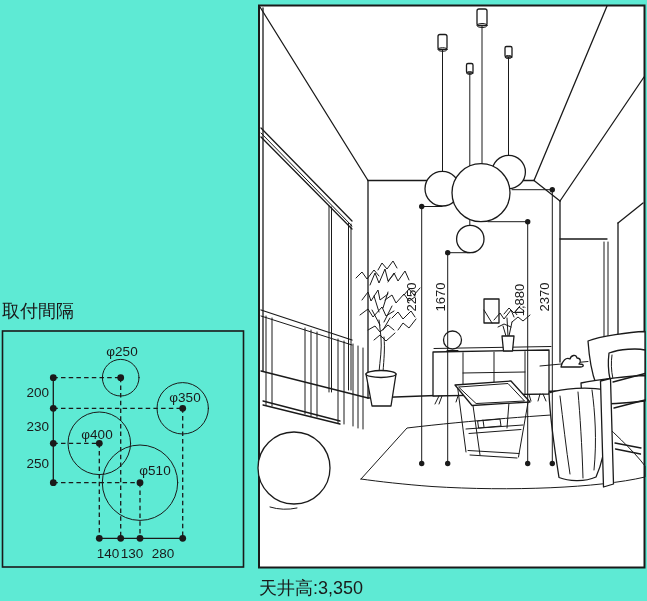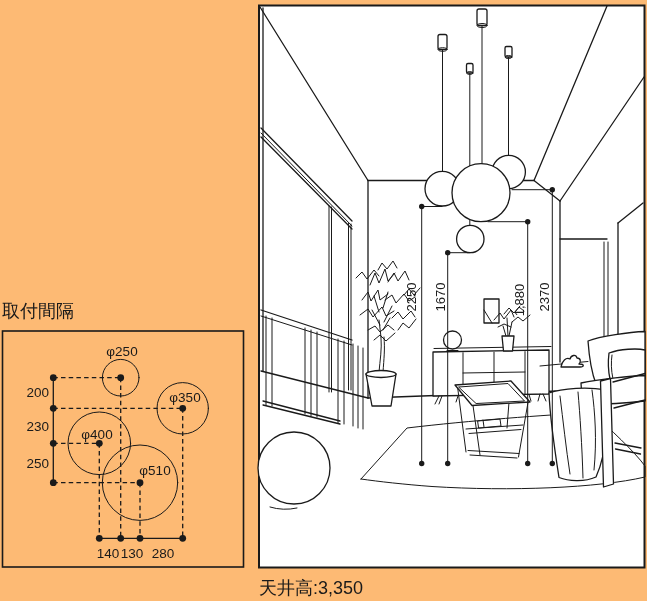--- a/index.html
+++ b/index.html
@@ -1,16 +1,16 @@
 <!DOCTYPE html>
 <html><head>
 <meta charset="utf-8">
 <style>
   html,body{margin:0;padding:0;background:#fff;}
-  .stage{position:relative;width:647px;height:601px;background:#fdba74;overflow:hidden;
+  .stage{position:relative;width:647px;height:601px;background:#5eead4;overflow:hidden;
          font-family:"Liberation Sans",sans-serif;}
   svg{display:block;}
   svg text{font-family:"Liberation Sans",sans-serif;fill:#1a1a1a;}
   .ln{stroke:#1a1a1a;fill:none;stroke-width:1.3;stroke-linecap:round;stroke-linejoin:round;}
   .thin{stroke:#1a1a1a;fill:none;stroke-width:1;stroke-linecap:round;stroke-linejoin:round;}
   .dash{stroke:#1a1a1a;fill:none;stroke-width:1.3;stroke-dasharray:4.5 3.2;}
   .wfill{fill:#fff;stroke:#1a1a1a;stroke-width:1.3;stroke-linejoin:round;}
   .dot{fill:#1a1a1a;stroke:none;}
   .lbl{font-size:13.5px;}
   .dimlbl{font-size:13px;}

